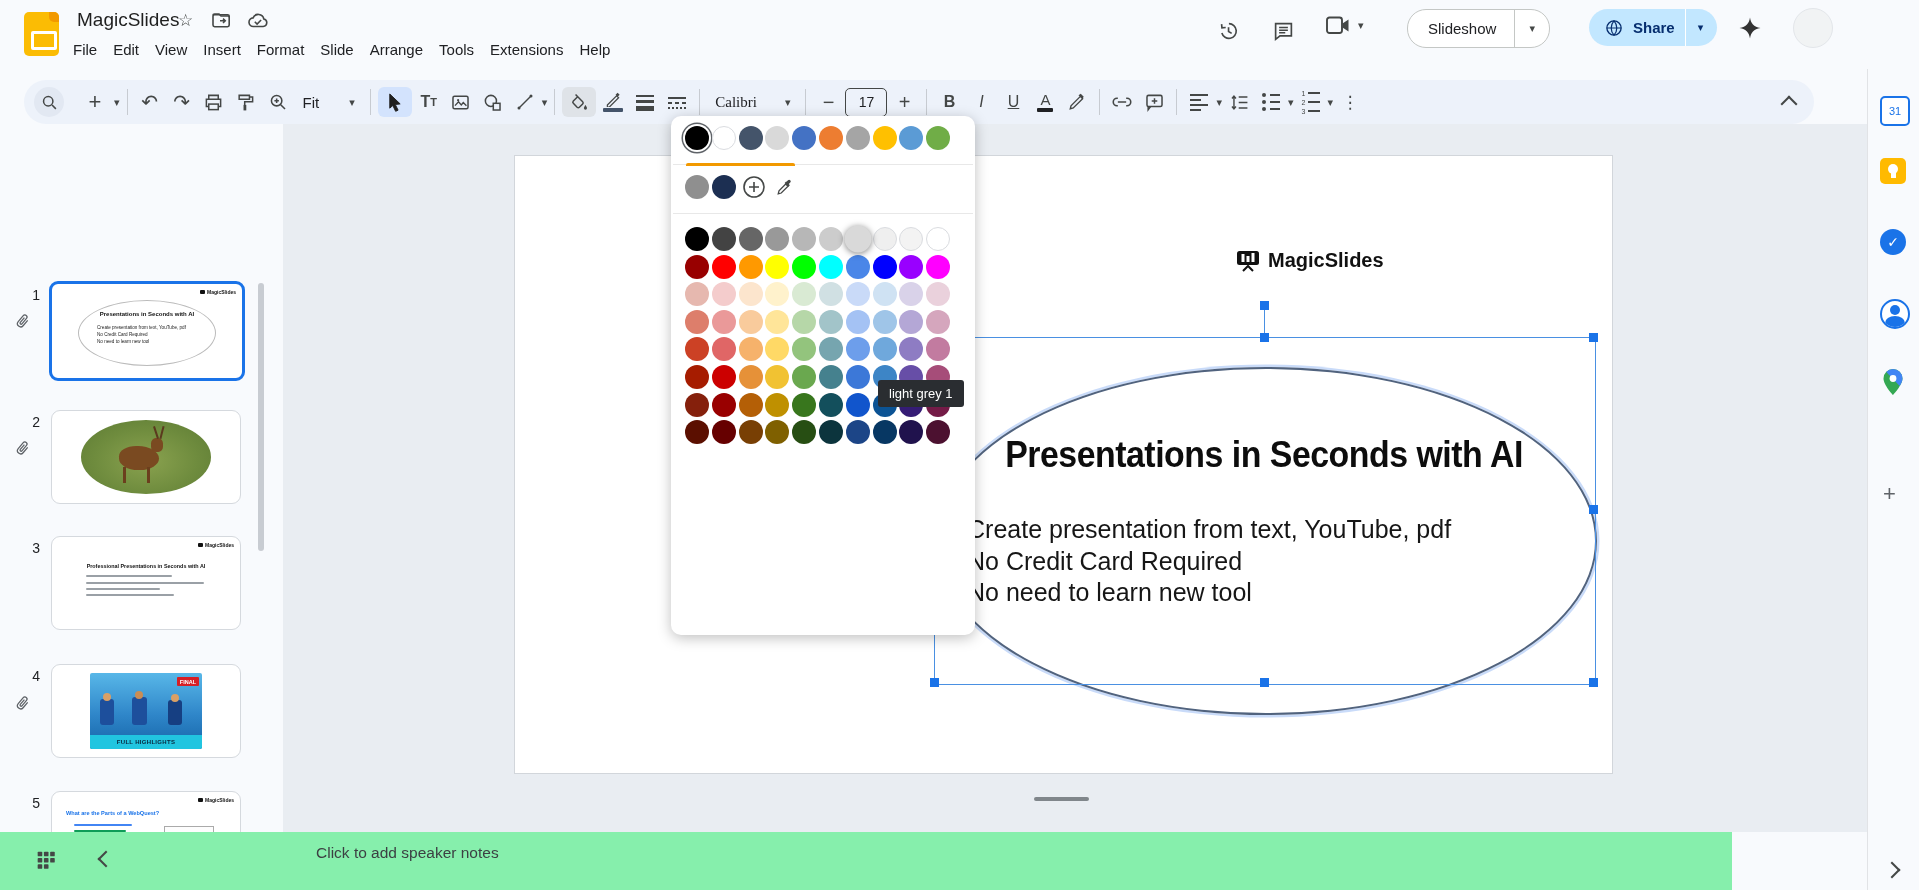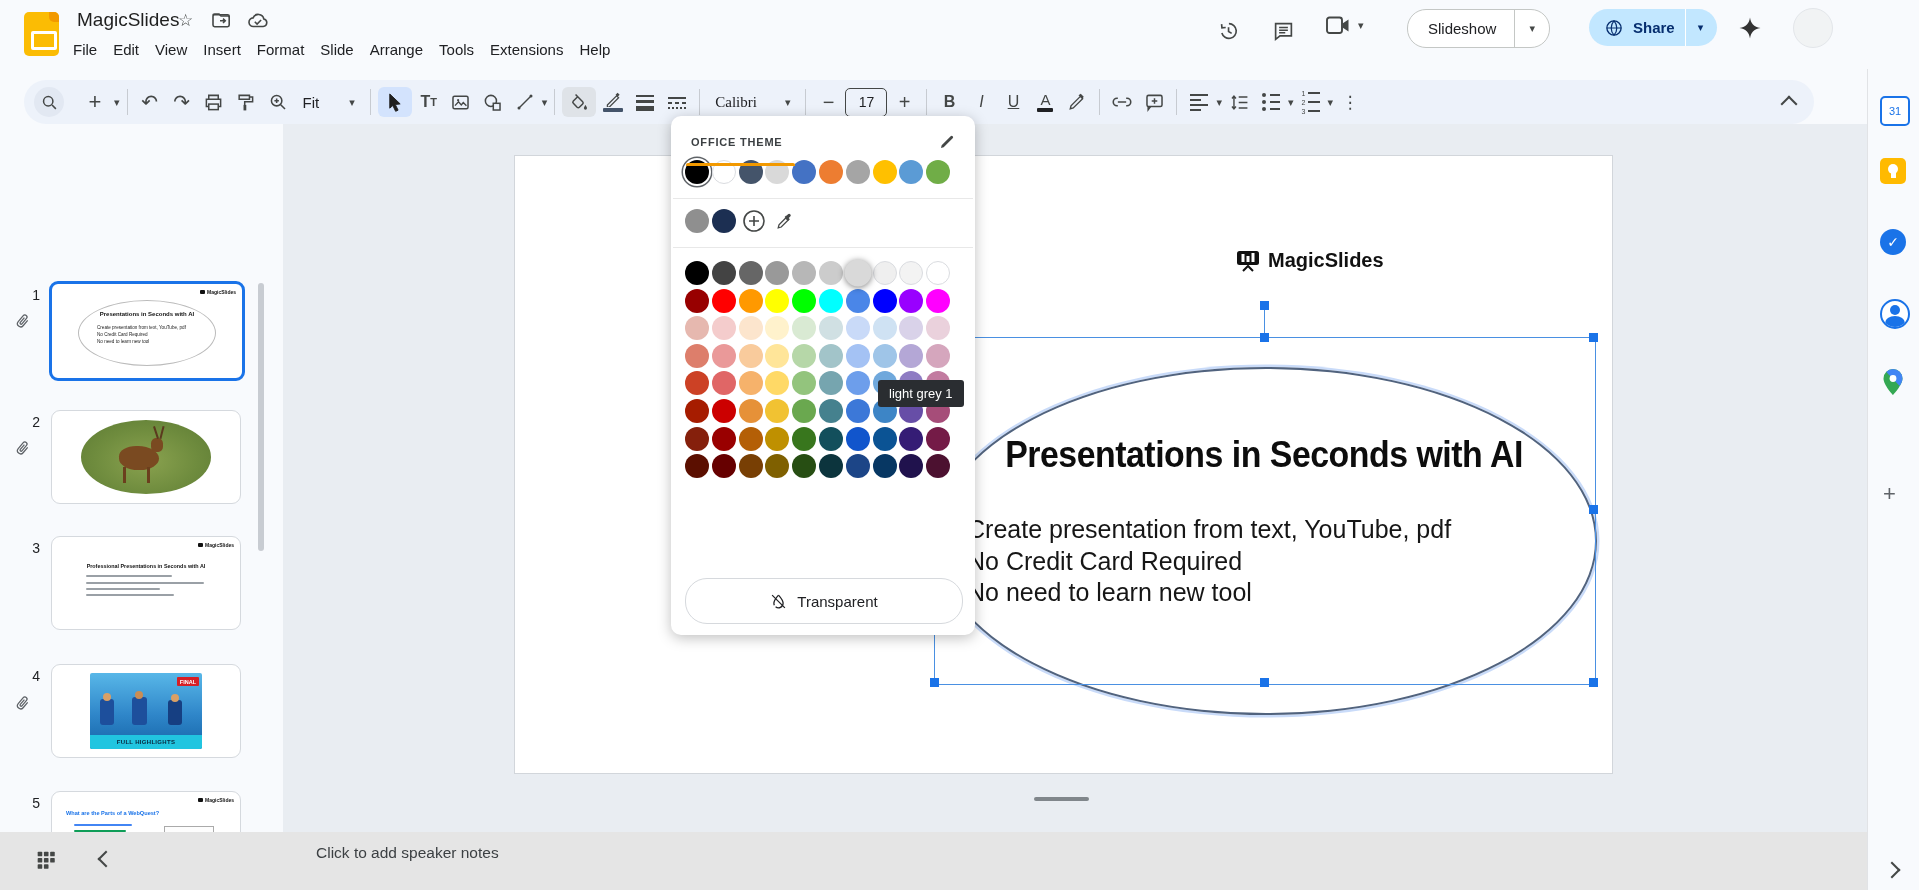--- a/index.html
+++ b/index.html
@@ -447,28 +447,20 @@
   <div class="handle" style="left:647px;top:554px;"></div>
   <div class="handle" style="left:977px;top:554px;"></div>
   <div class="handle" style="left:1306px;top:554px;"></div>
 
   <div class="abs" style="left:751px;top:673px;width:55px;height:4px;background:#80868b;border-radius:2px;"></div>
 </div>
 
 <div id="dialog" class="abs">
   <div class="abs" style="left:15px;top:47px;width:109px;height:3px;background:#f29900;border-radius:2px 2px 0 0;"></div>
 
-  <div class="flex" style="justify-content:space-between;padding:18px 20px 0;">
-    <span class="cap">OFFICE THEME</span>
-    <span>
-        <svg width="16" height="16" viewBox="0 0 24 24">
-          <path d="M3 21l1-4L17.5 3.5a2 2 0 0 1 3 3L7 20z" fill="#444746"></path>
-        </svg>
-      </span>
-  </div>
   <div id="theme-row" class="srow" style="padding:10px 14px 14px;">
       <span class="swatch" style="background: rgb(0, 0, 0); box-shadow: rgb(255, 255, 255) 0px 0px 0px 2px, rgb(95, 99, 104) 0px 0px 0px 3.5px;"></span>
       <span class="swatch" style="background: rgb(255, 255, 255); border: 1px solid rgb(218, 220, 224);"></span>
       <span class="swatch" style="background: rgb(68, 84, 106);"></span>
       <span class="swatch" style="background: rgb(217, 217, 217);"></span>
       <span class="swatch" style="background: rgb(68, 114, 196);"></span>
       <span class="swatch" style="background: rgb(237, 125, 49);"></span>
       <span class="swatch" style="background: rgb(165, 165, 165);"></span>
       <span class="swatch" style="background: rgb(255, 192, 0);"></span>
       <span class="swatch" style="background: rgb(91, 155, 213);"></span>
@@ -588,33 +580,25 @@
         <span class="swatch" style="background: rgb(127, 96, 0);"></span>
         <span class="swatch" style="background: rgb(39, 78, 19);"></span>
         <span class="swatch" style="background: rgb(12, 52, 61);"></span>
         <span class="swatch" style="background: rgb(28, 69, 135);"></span>
         <span class="swatch" style="background: rgb(7, 55, 99);"></span>
         <span class="swatch" style="background: rgb(32, 18, 77);"></span>
         <span class="swatch" style="background: rgb(76, 17, 48);"></span>
       </div>
     </div>
 
-  <div class="abs flex" style="left:14px;top:462px;width:276px;height:44px;border:1px solid #d6d9dd;border-radius:22px;justify-content:center;gap:10px;">
-    <svg width="17" height="17" viewBox="0 0 24 24">
-        <path d="M12 3s6.5 7.2 6.5 11.5a6.5 6.5 0 0 1-10.6 5" fill="none" stroke="#202124" stroke-width="1.8"></path>
-        <path d="M12 3S5.5 10.2 5.5 14.5c0 1 .2 1.9.6 2.7" fill="none" stroke="#202124" stroke-width="1.8"></path>
-        <path d="M3 3l18 18" stroke="#202124" stroke-width="1.8"></path>
-      </svg>
-    <span style="font-size:15px;color:#202124;">Transparent</span>
-  </div>
 </div>
 
 <div id="tooltip" class="abs">light grey 1</div>
 
-<div class="abs" style="left:0;top:832px;width:1919px;height:58px;background:#e5e5e5;">
+<div class="abs" style="left:0;top:832px;width:1732px;height:58px;background:#86efac;">
   <div class="abs" style="left:36px;top:18px;">
     <svg width="20" height="20" viewBox="0 0 24 24">
         <g fill="#444746">
           <rect x="2" y="2" width="5.5" height="5.5" rx="1"></rect>
           <rect x="9.5" y="2" width="5.5" height="5.5" rx="1"></rect>
           <rect x="17" y="2" width="5.5" height="5.5" rx="1"></rect>
           <rect x="2" y="9.5" width="5.5" height="5.5" rx="1"></rect>
           <rect x="9.5" y="9.5" width="5.5" height="5.5" rx="1"></rect>
           <rect x="17" y="9.5" width="5.5" height="5.5" rx="1"></rect>
           <rect x="2" y="17" width="5.5" height="5.5" rx="1"></rect>

